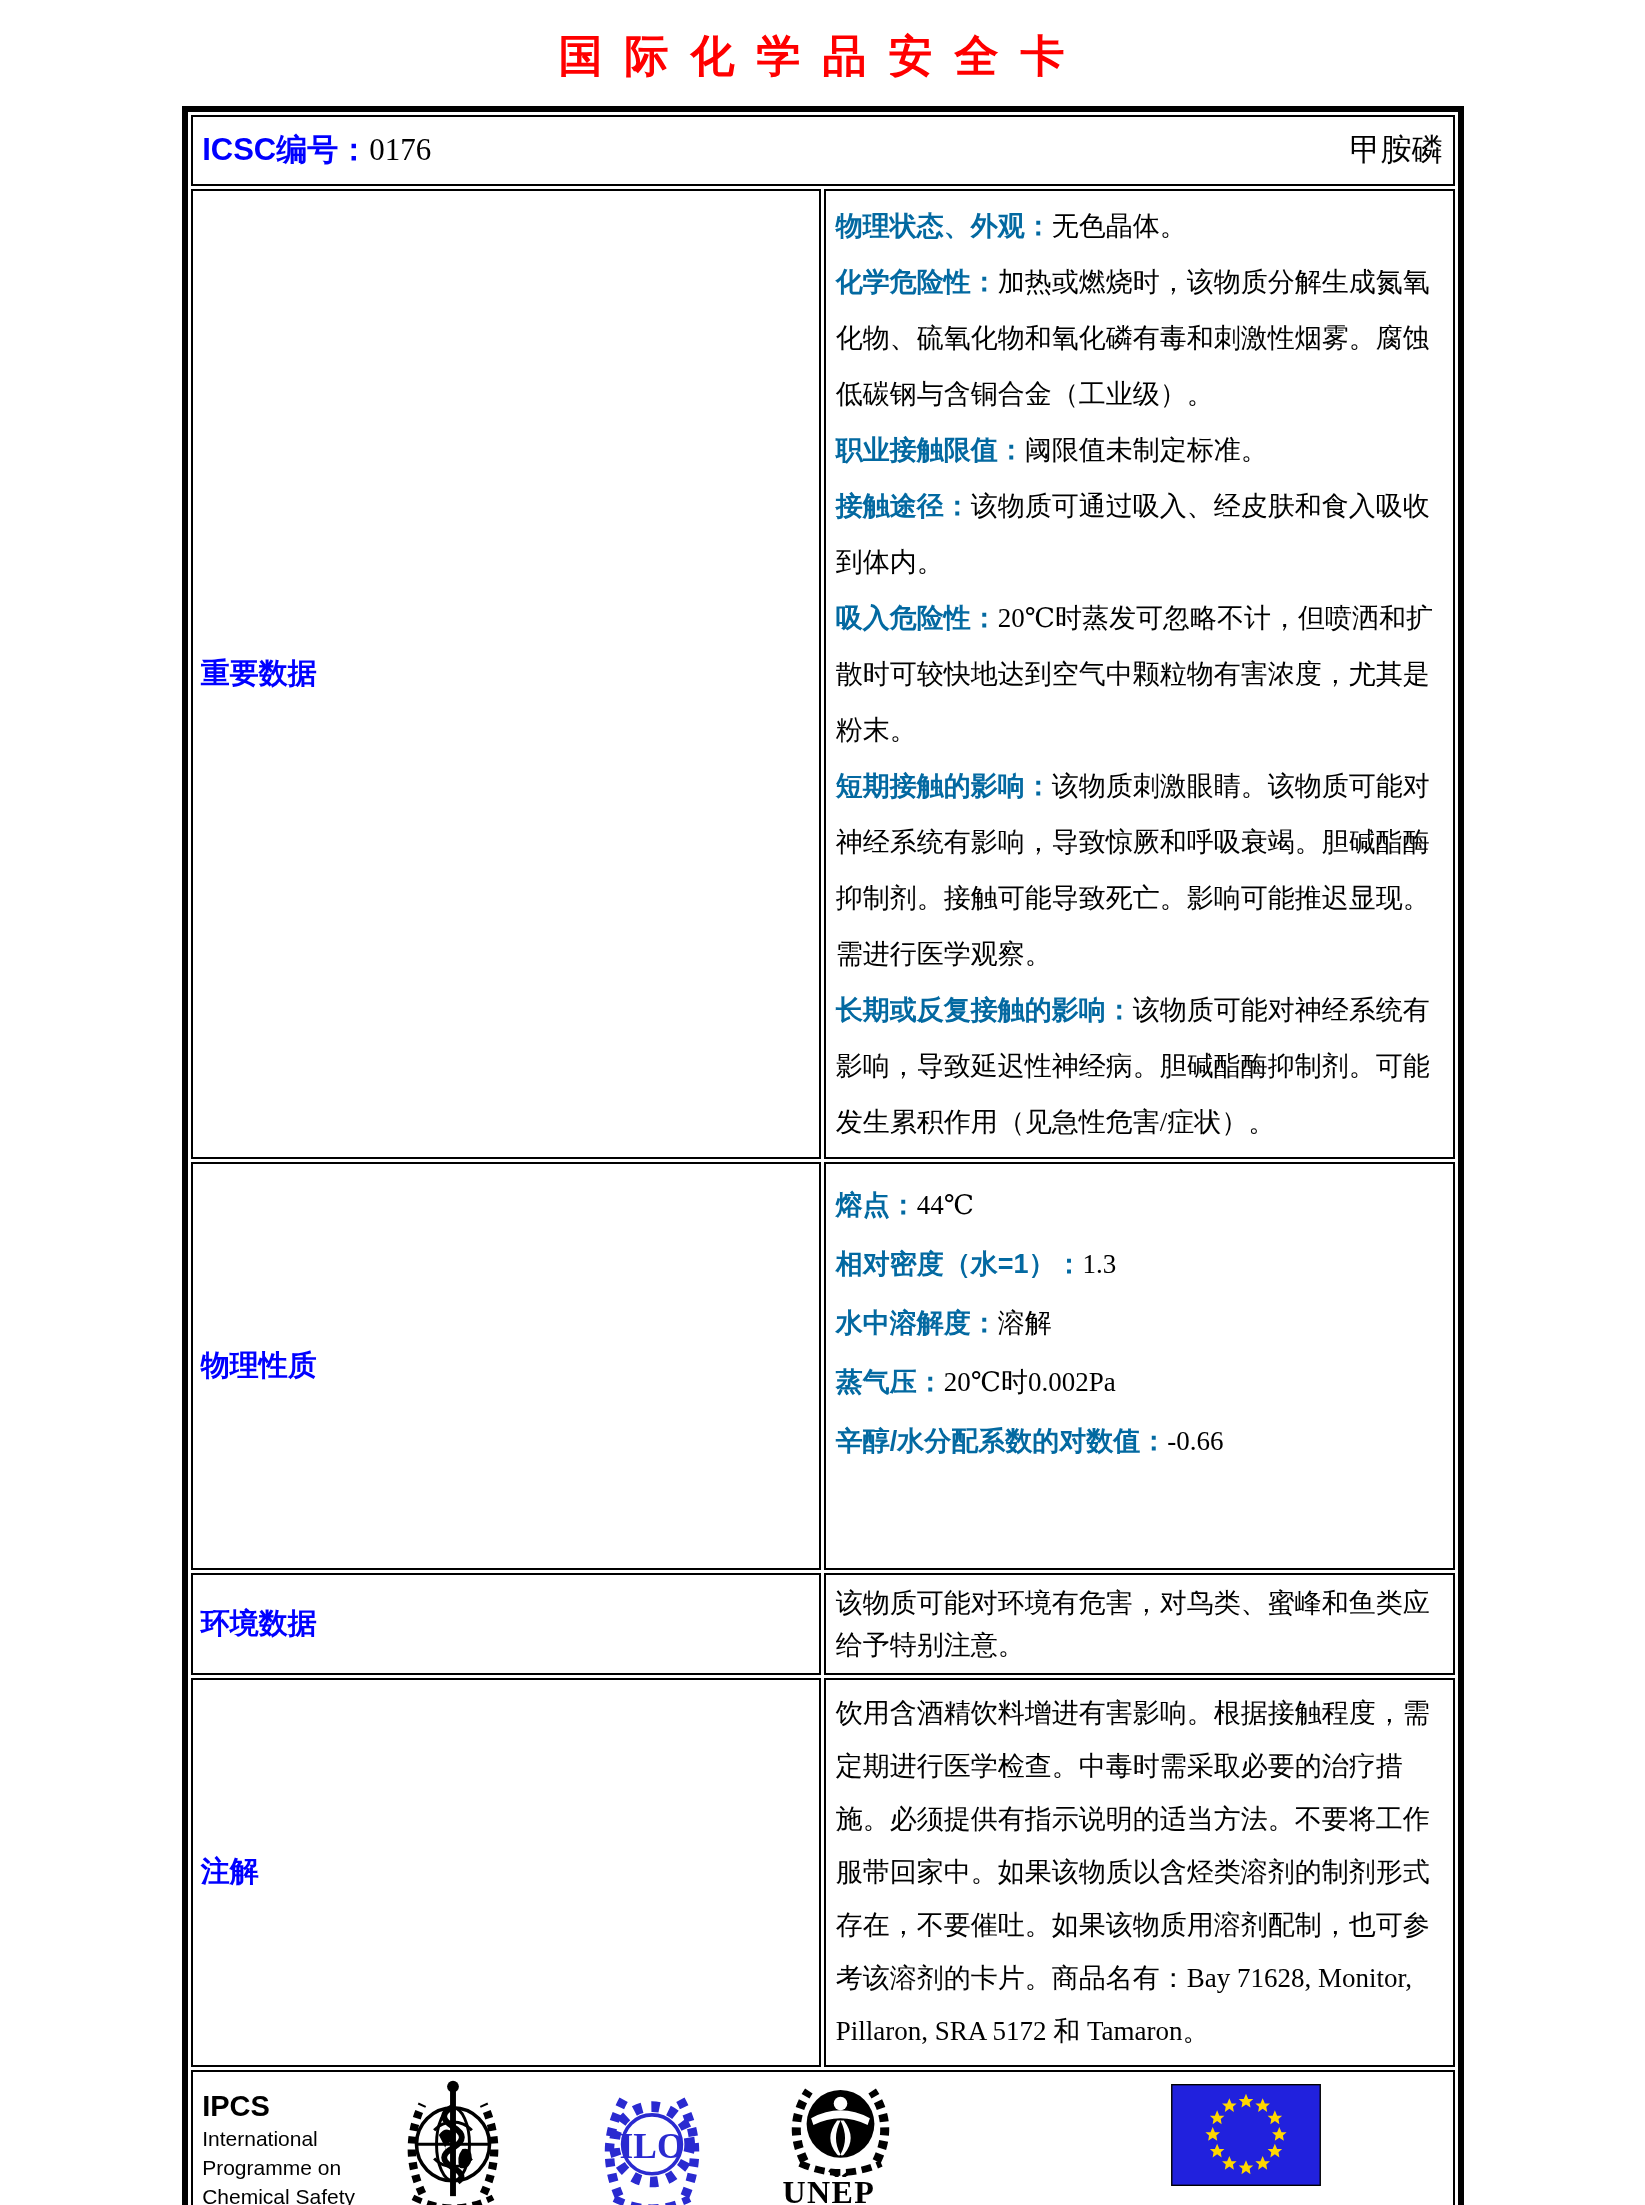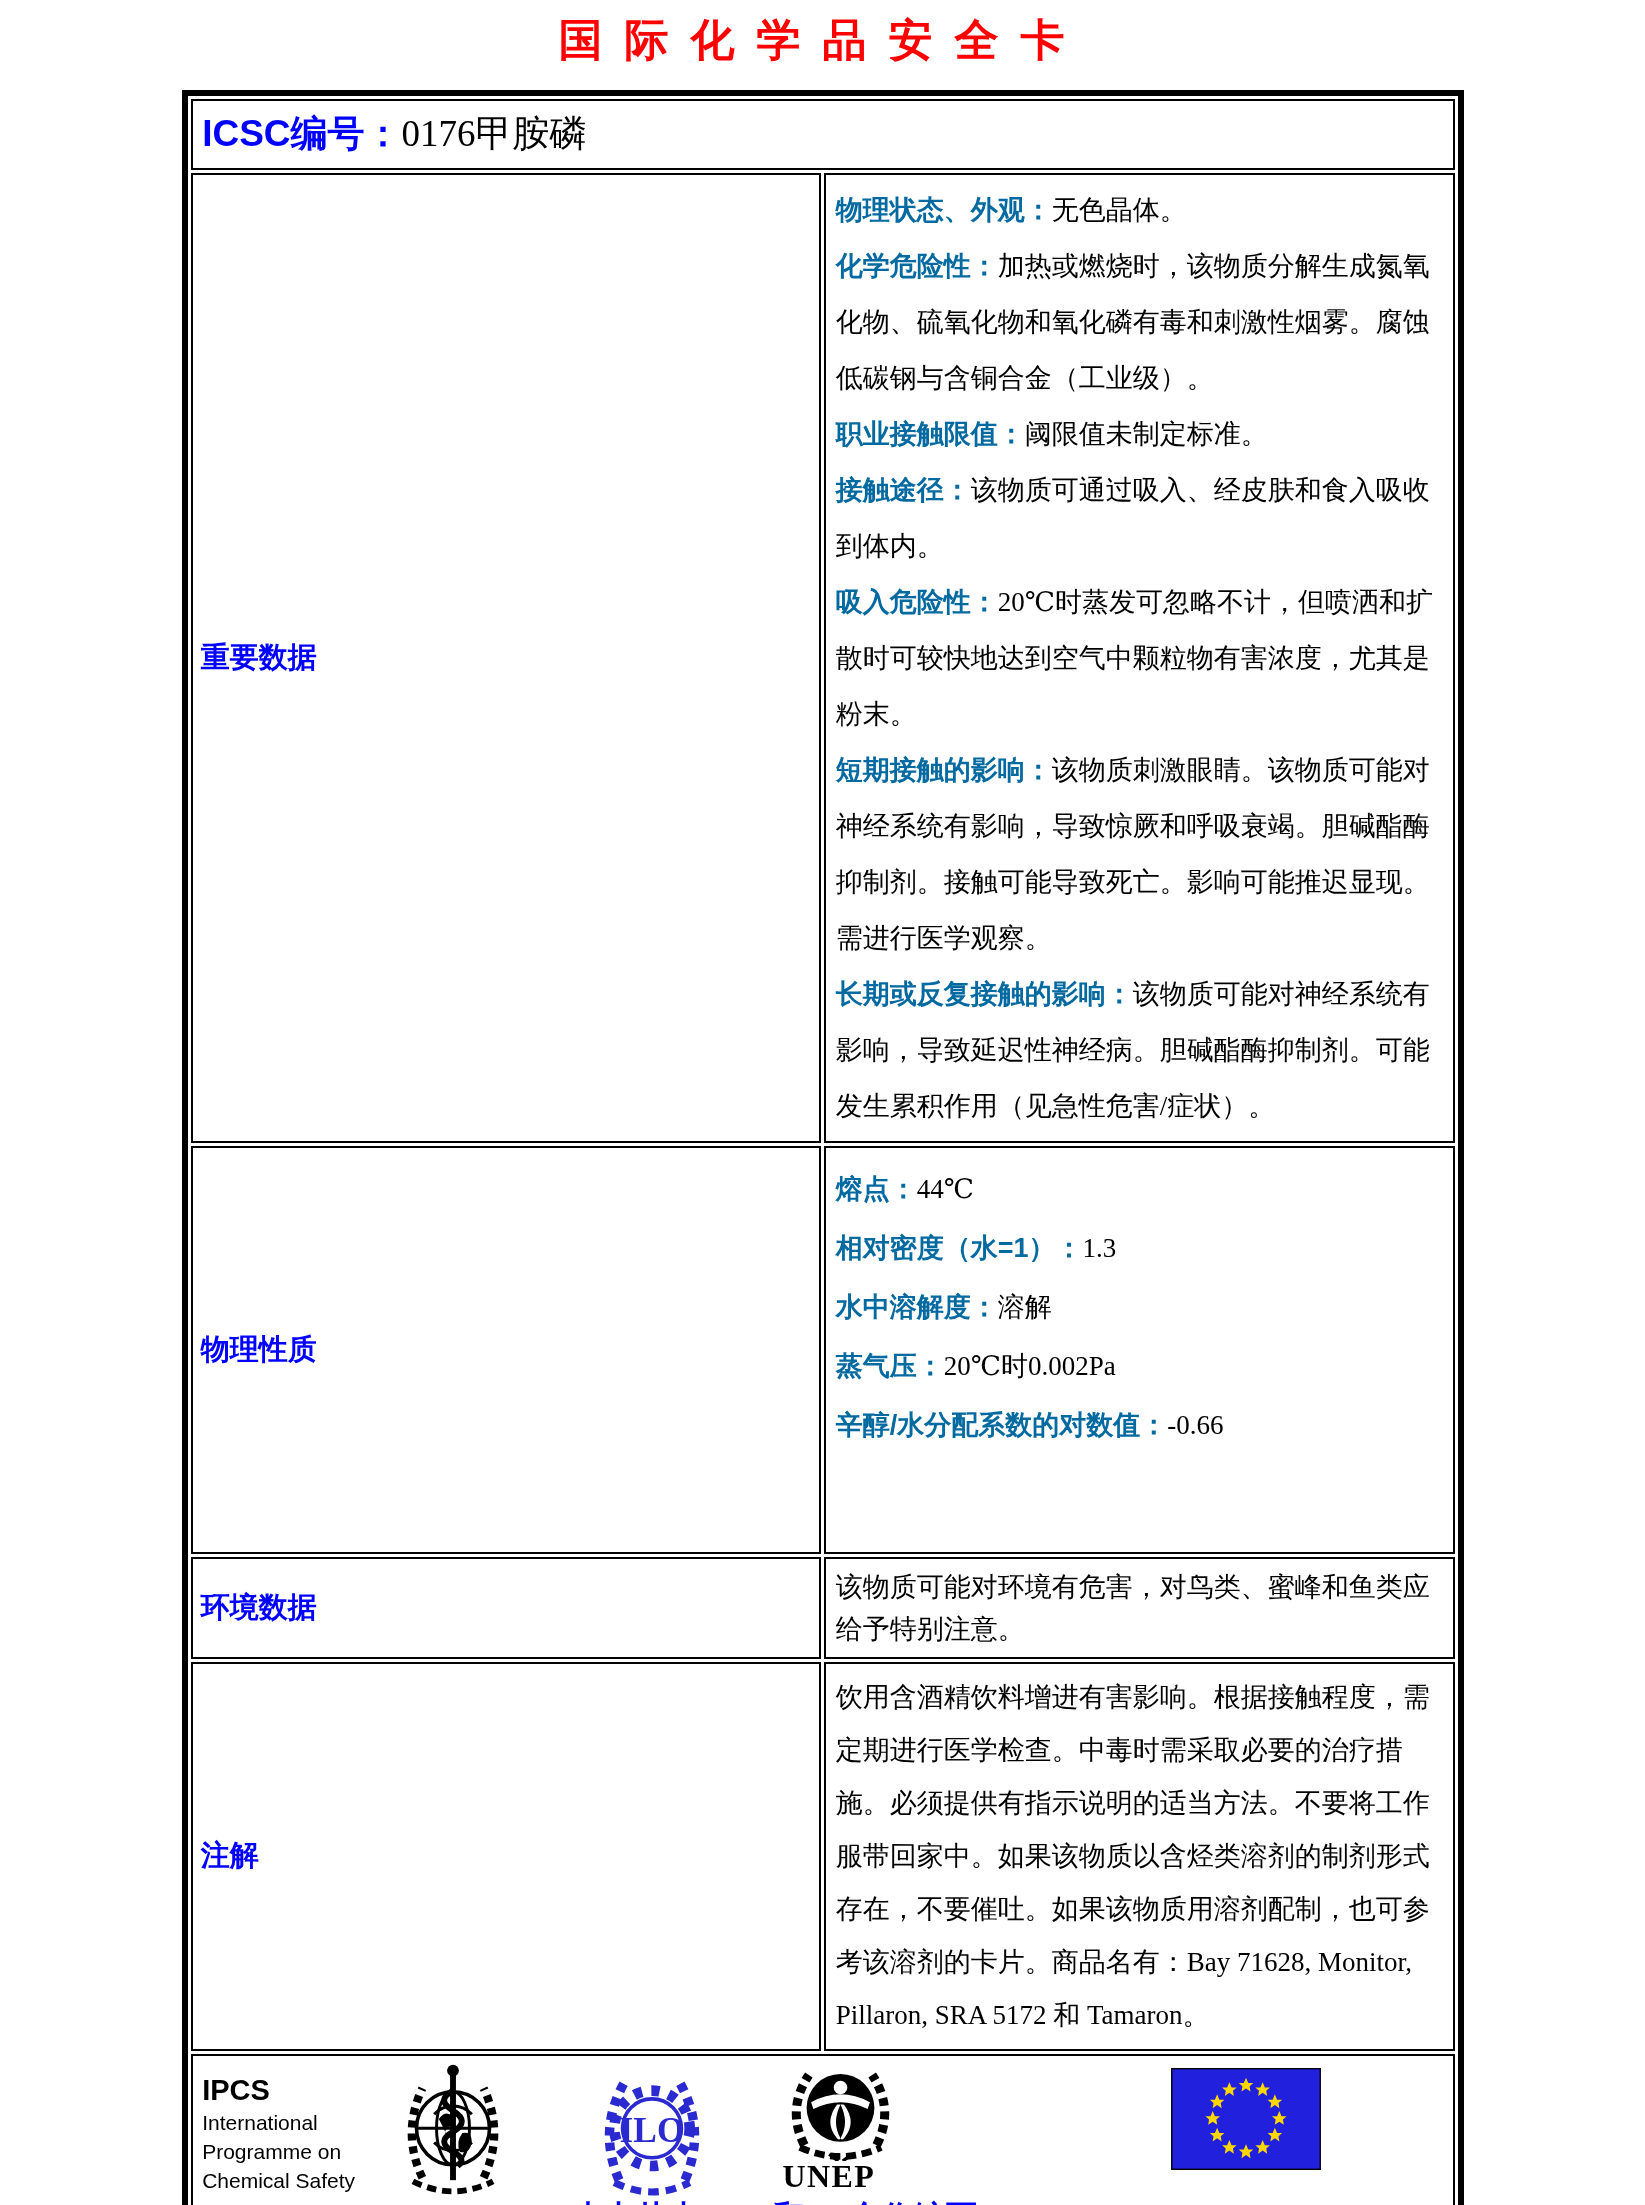--- a/index.html
+++ b/index.html
@@ -5,21 +5,21 @@
   * { box-sizing: border-box; margin: 0; padding: 0; }
   html, body { width: 1645px; background: #ffffff; }
   body {
     height: 2205px;
     font-family: "Liberation Serif", "DejaVu Serif", serif;
     color: #000000;
     position: relative;
   }
   .page-title {
     text-align: center;
-    padding-top: 11px;
+    padding-top: 27px;
     font-size: 44px;
     font-weight: bold;
     color: #ff0000;
     letter-spacing: 22px;
     font-family: "Liberation Serif", "DejaVu Serif", serif;
   }
   table.card {
     margin: 19.5px auto 0 auto;
     width: 1282px;
     border: 6.3px solid #000000;
@@ -40,23 +40,23 @@
     font-size: 29px;
     font-family: "Liberation Sans", "DejaVu Sans", sans-serif;
   }
   td.content-cell {
     font-size: 27px;
     line-height: 56px;
     padding: 7px 9.7px;
   }
   .header-flex {
     display: flex;
-    justify-content: flex-start;
+    justify-content: space-between;
     align-items: center;
-    font-size: 37px;
+    font-size: 31px;
     min-height: 56px;
     padding: 0 1.4px;
   }
   .blue-label {
     color: #0000ff;
     font-weight: bold;
     font-family: "Liberation Sans", "DejaVu Sans", sans-serif;
   }
   .seg { display: block; }
   .seg .seg-label {

